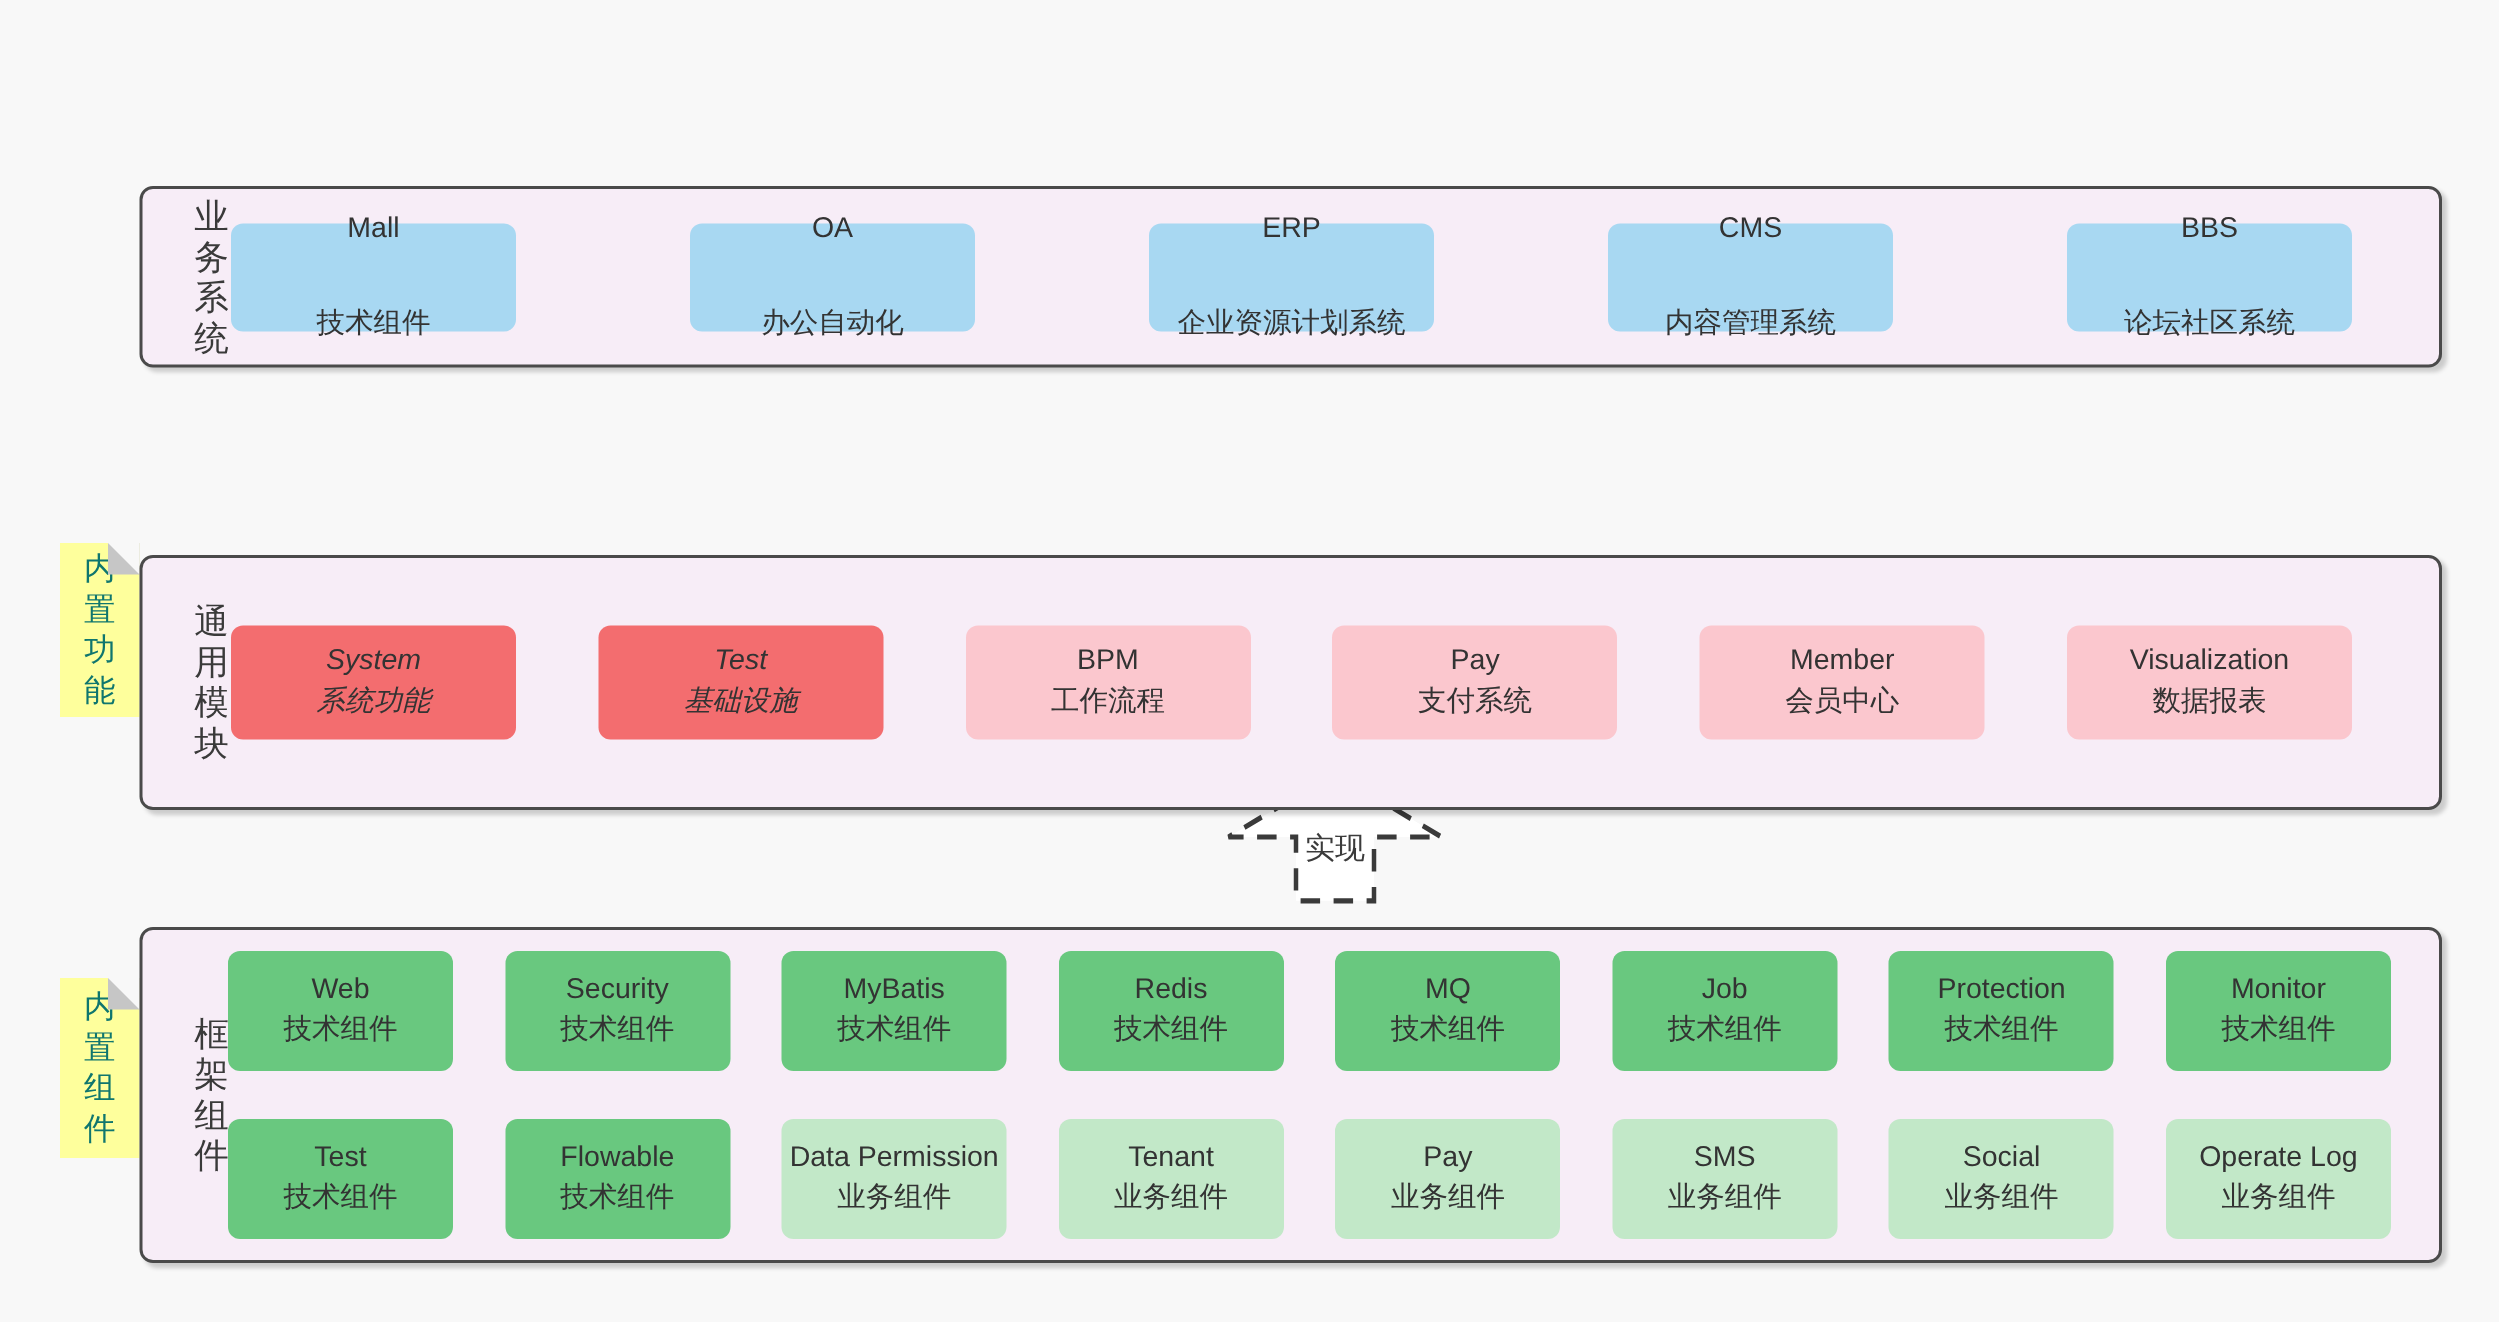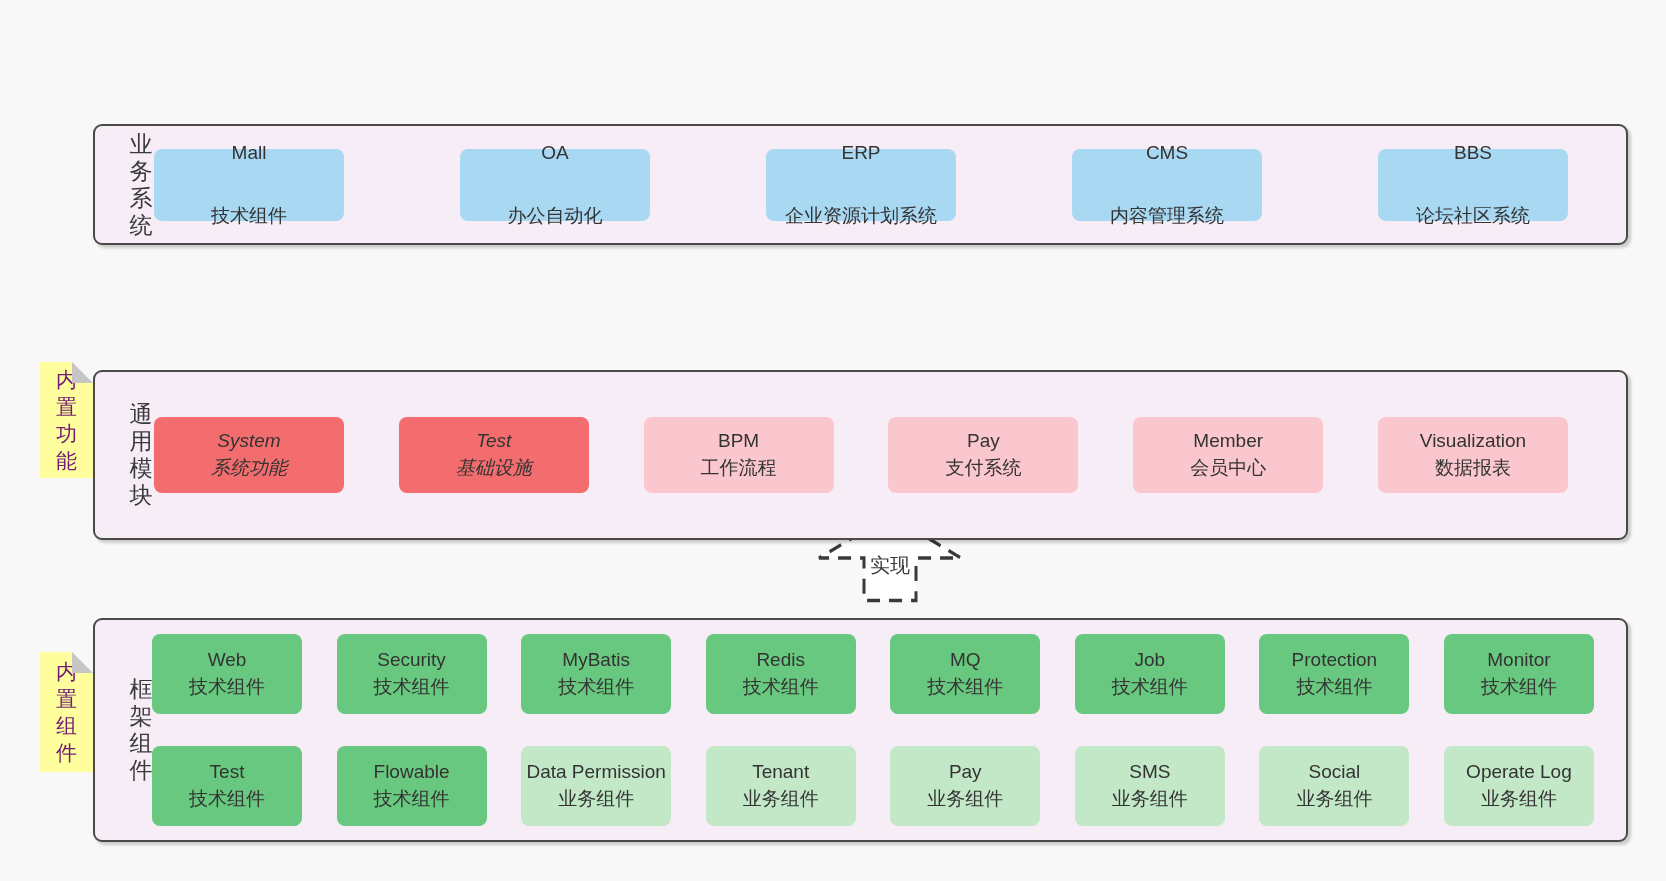--- a/index.html
+++ b/index.html
@@ -93,21 +93,21 @@
     width: 53px;
     background: #feff9c;
     z-index: 0;
     display: flex;
     align-items: center;
     justify-content: center;
     text-align: center;
     font-size: 21px;
     line-height: 27px;
     word-break: break-all;
-    color: #701a75;
+    color: #0f766e;
   }
   .sticky span { display: block; width: 21px; }
   .sticky::after {
     content: "";
     position: absolute;
     top: 0; right: 0;
     border-style: solid;
     border-width: 0 21px 21px 0;
     border-color: #f8f8f8 #f8f8f8 #c6c6c6 transparent;
   }

